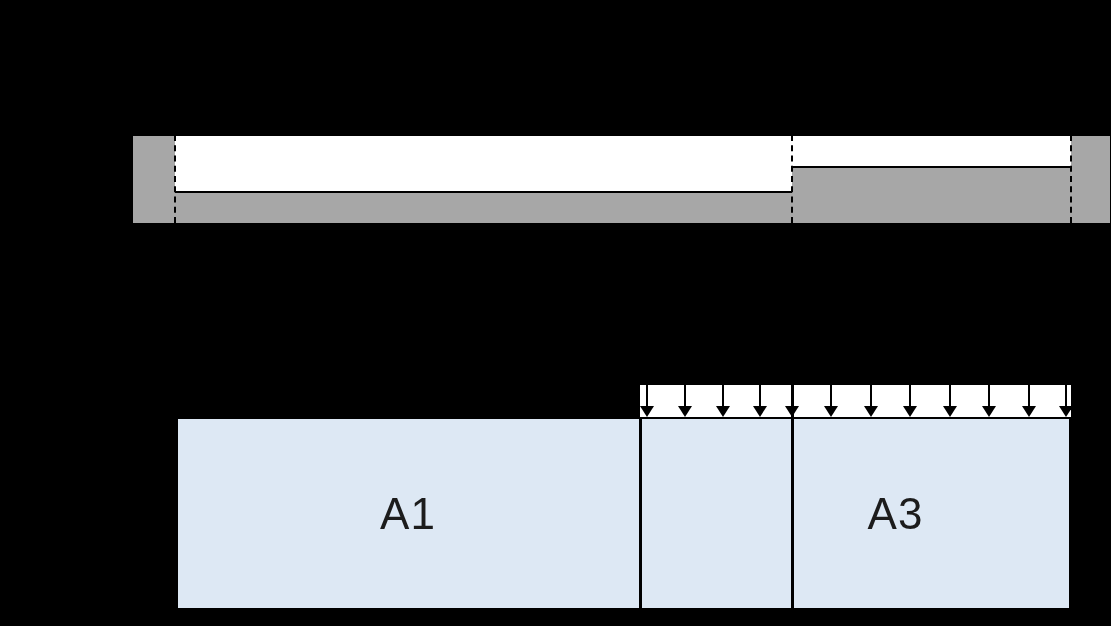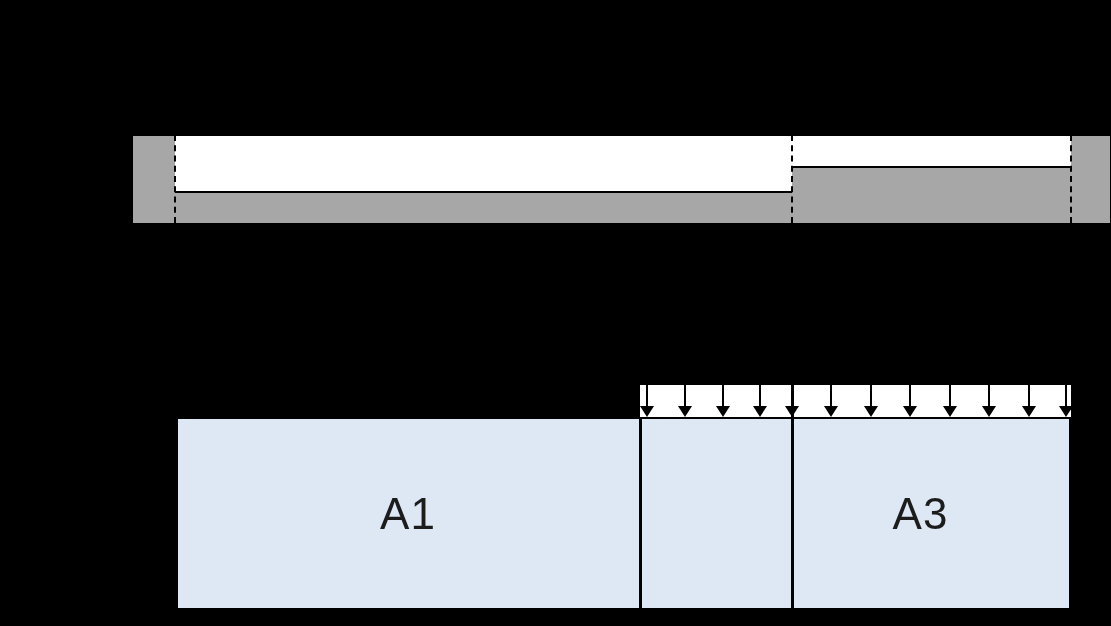--- a/index.html
+++ b/index.html
@@ -121,15 +121,15 @@
         <div class="head"></div>
       </div>
     </div>
 
   <div class="abs plan-box"></div>
 
   <div class="abs divider" style="left:638.5px; top:417px; height:193px;"></div>
   <div class="abs divider" style="left:790.5px; top:385px; height:225px;"></div>
 
   <div class="abs area-label" style="left:176px; width:464px;">A1</div>
-  <div class="abs area-label" style="left:781px; width:279px;">A3</div>
+  <div class="abs area-label" style="left:756px; width:279px;">A3</div>
 
 </div>
 
 </body></html>

